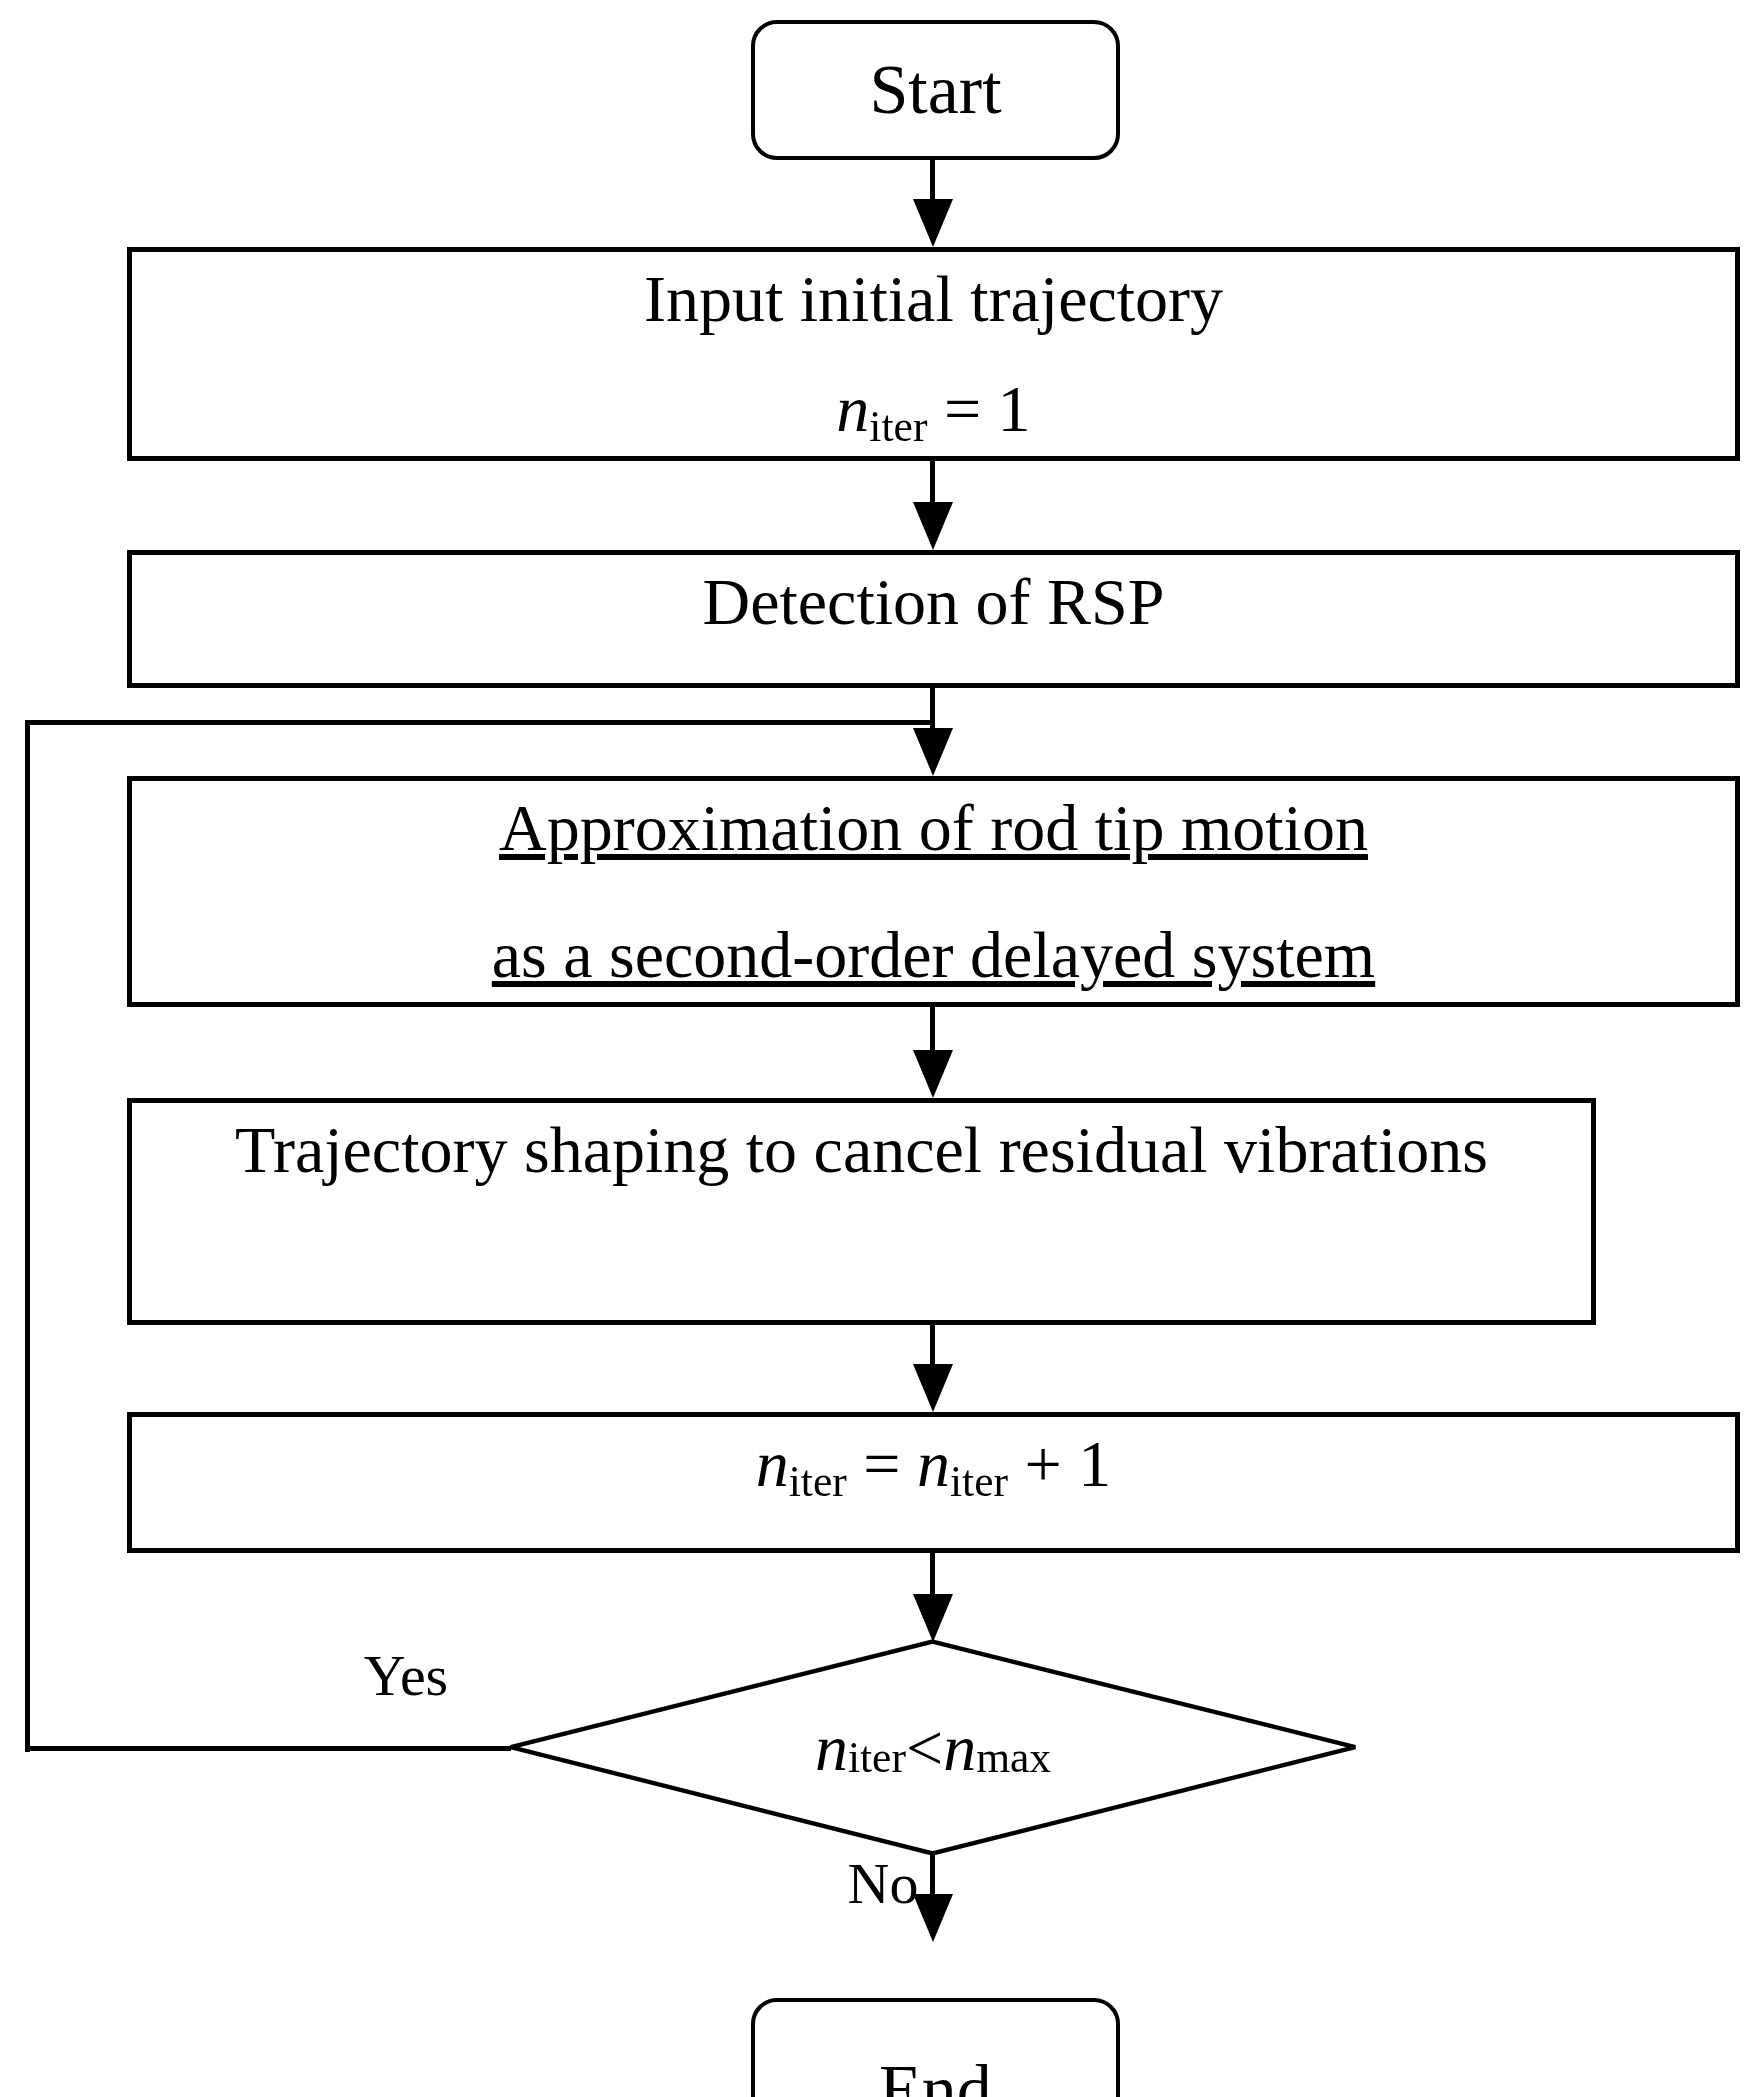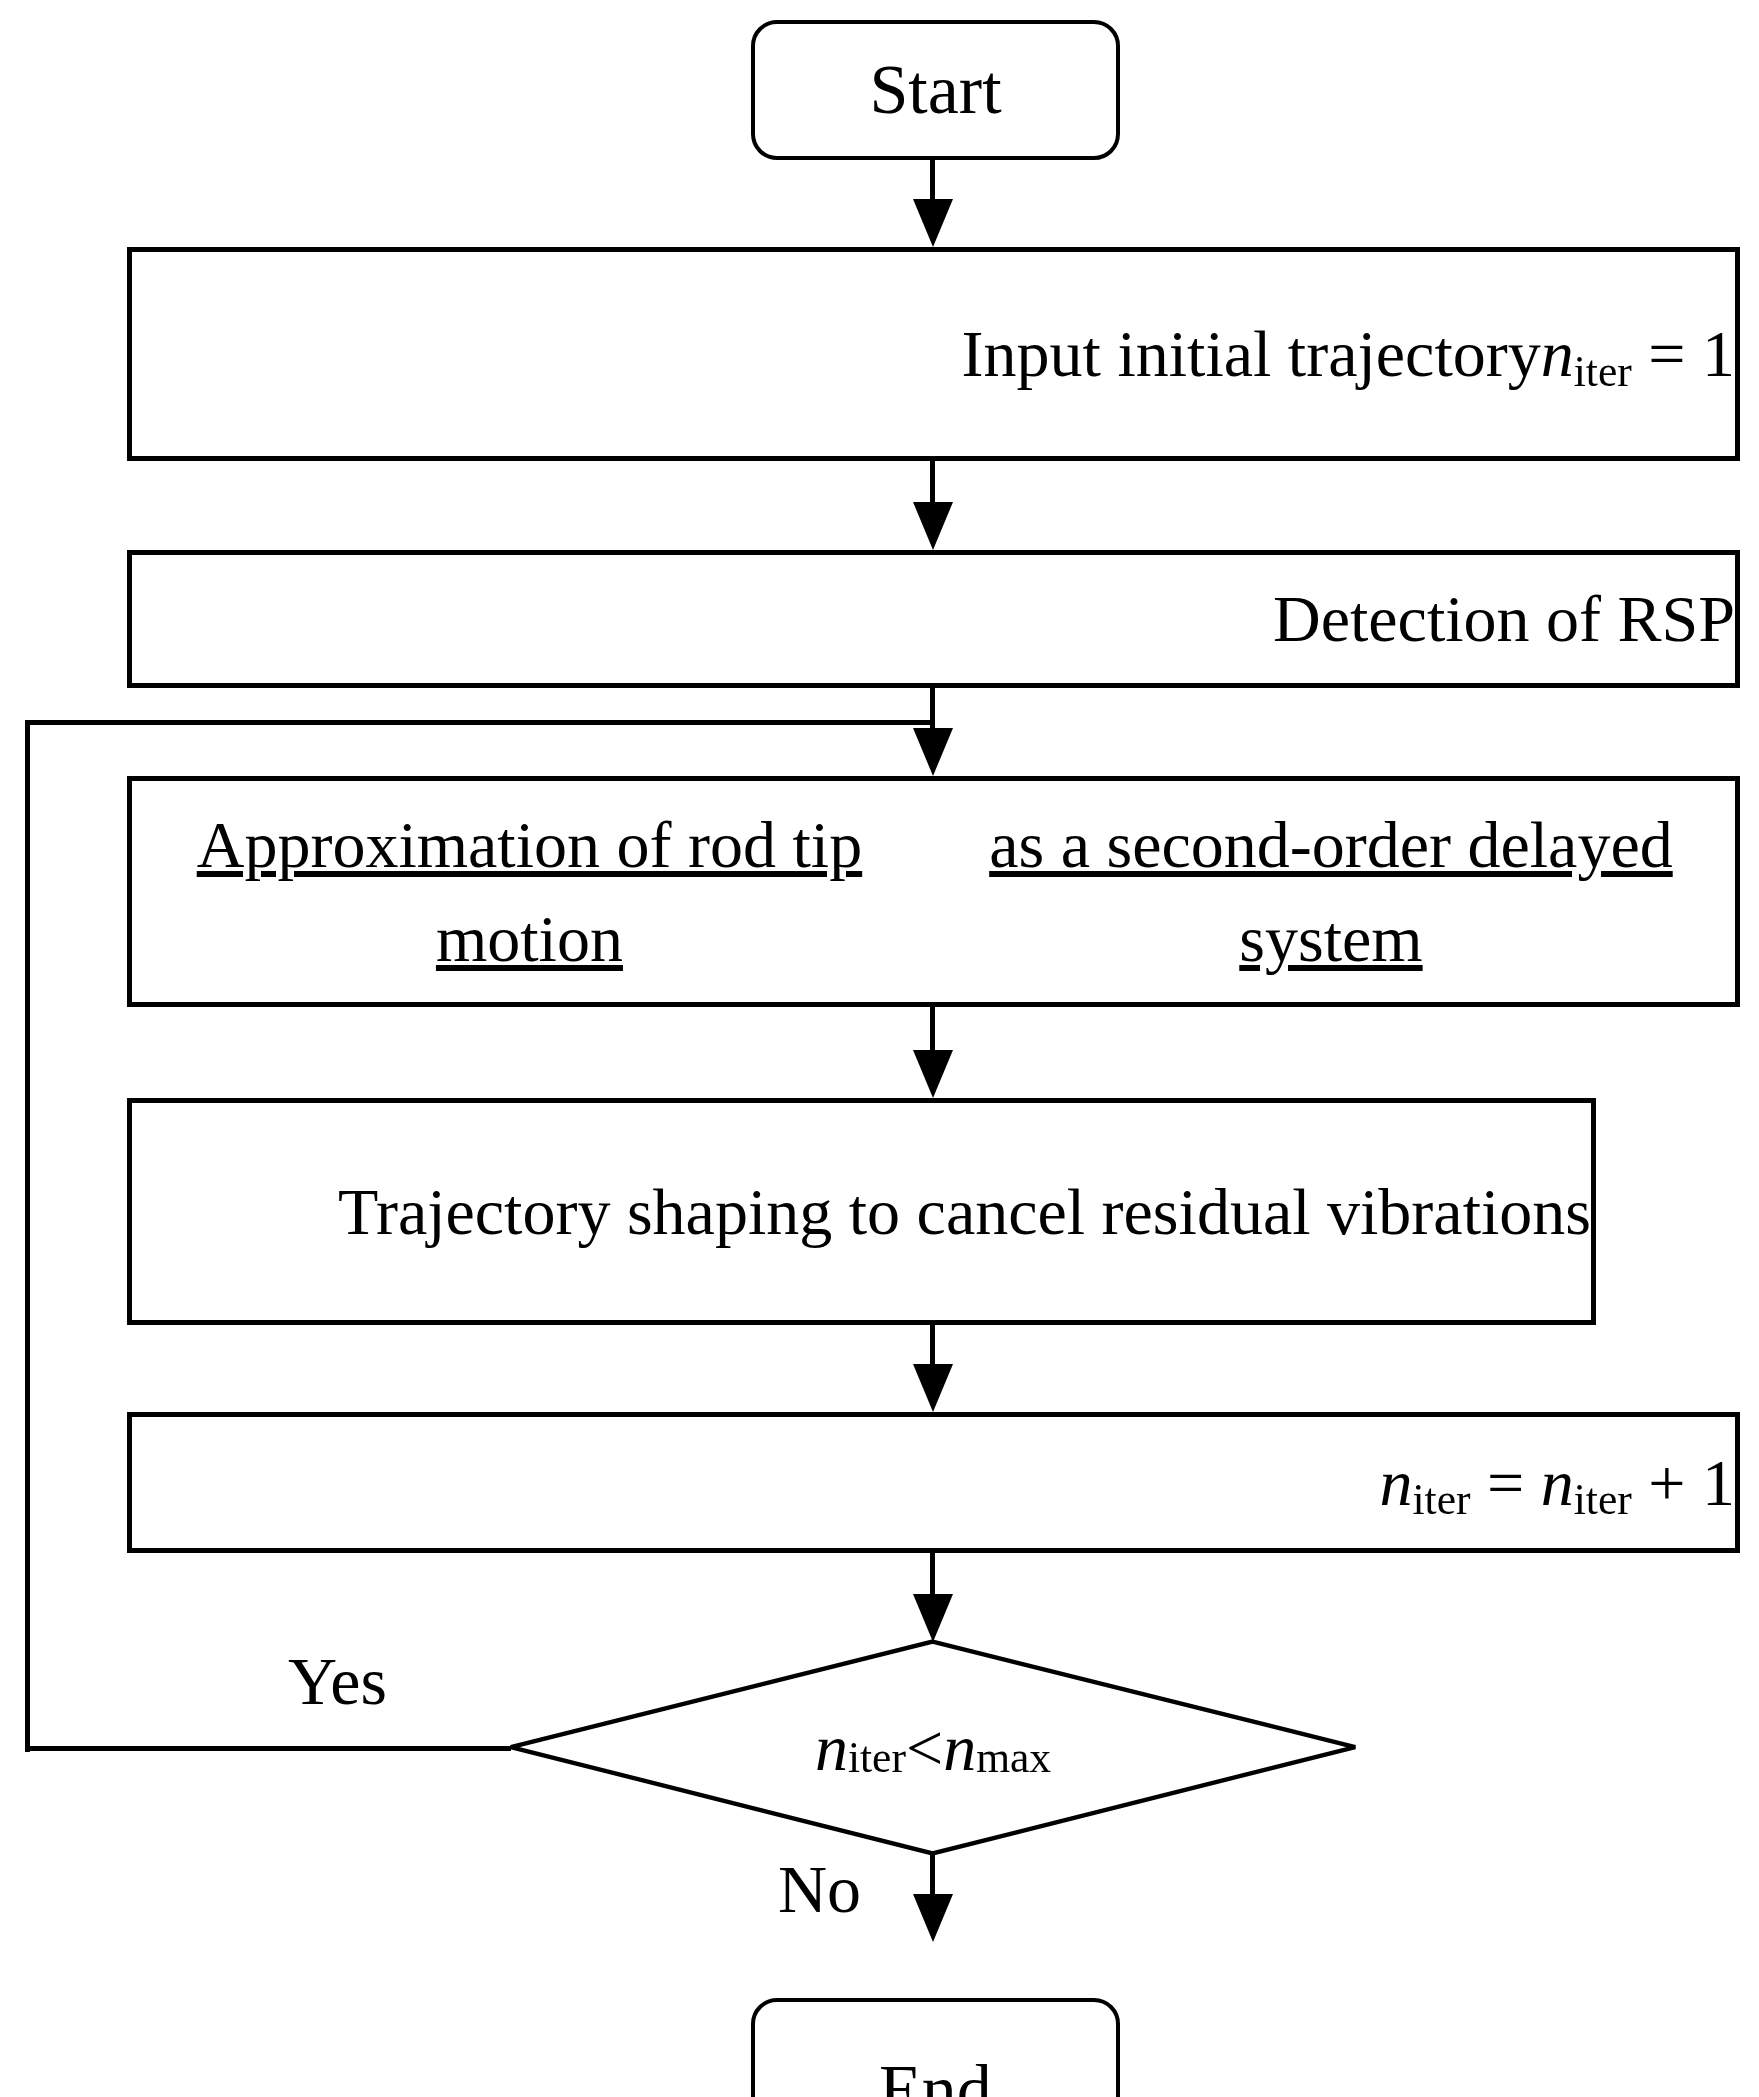--- a/index.html
+++ b/index.html
@@ -22,22 +22,23 @@
     align-items: center;
     justify-content: center;
     font-size: 70px;
   }
   .process {
     position: absolute;
     box-sizing: border-box;
     border: 5.2px solid #000;
     background: #fff;
     display: flex;
+    flex-direction: column;
     align-items: center;
-    justify-content: flex-end;
+    justify-content: space-between;
   }
   .vline, .hline {
     position: absolute;
     background: #000;
   }
   .vline { width: 5.2px; }
   .hline { height: 5.2px; }
   .arrowhead {
     position: absolute;
     width: 0; height: 0;
@@ -51,22 +52,23 @@
     width: 852px; height: 217px;
   }
   .diamond-wrap svg { position: absolute; left: 0; top: 0; }
   .diamond-text {
     position: absolute;
     left: 0; top: 0; width: 100%; height: 100%;
     display: flex; align-items: center; justify-content: center;
   }
   .edge-label {
     position: absolute;
-    font-size: 68px;
+    font-size: 58px;
     line-height: 1.0;
+    text-align: center;
   }
   sub {
     font-size: 0.66em;
     font-style: normal;
     vertical-align: baseline;
     position: relative;
     top: 0.22em;
     line-height: 0;
   }
   i { font-style: italic; }

